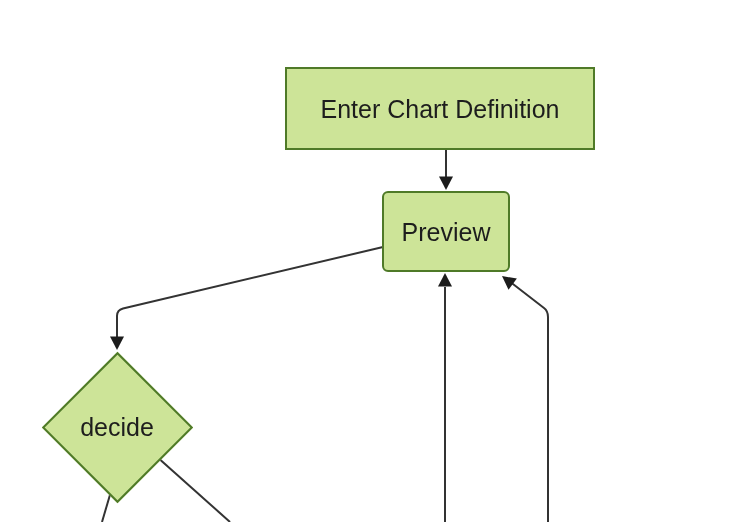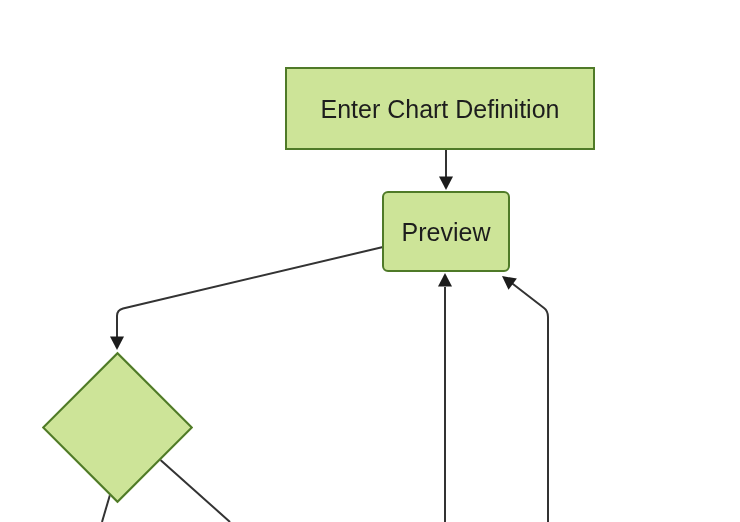--- a/index.html
+++ b/index.html
@@ -109,14 +109,17 @@
 
   <div class="node node-rect">
     <span>Enter Chart Definition</span>
   </div>
 
   <div class="node node-rounded">
     <span>Preview</span>
   </div>
 
   <div class="node-diamond-shape"></div>
+  <div class="node-diamond-label">
+    <span>decide</span>
+  </div>
 
 </div>
 
 </body></html>

